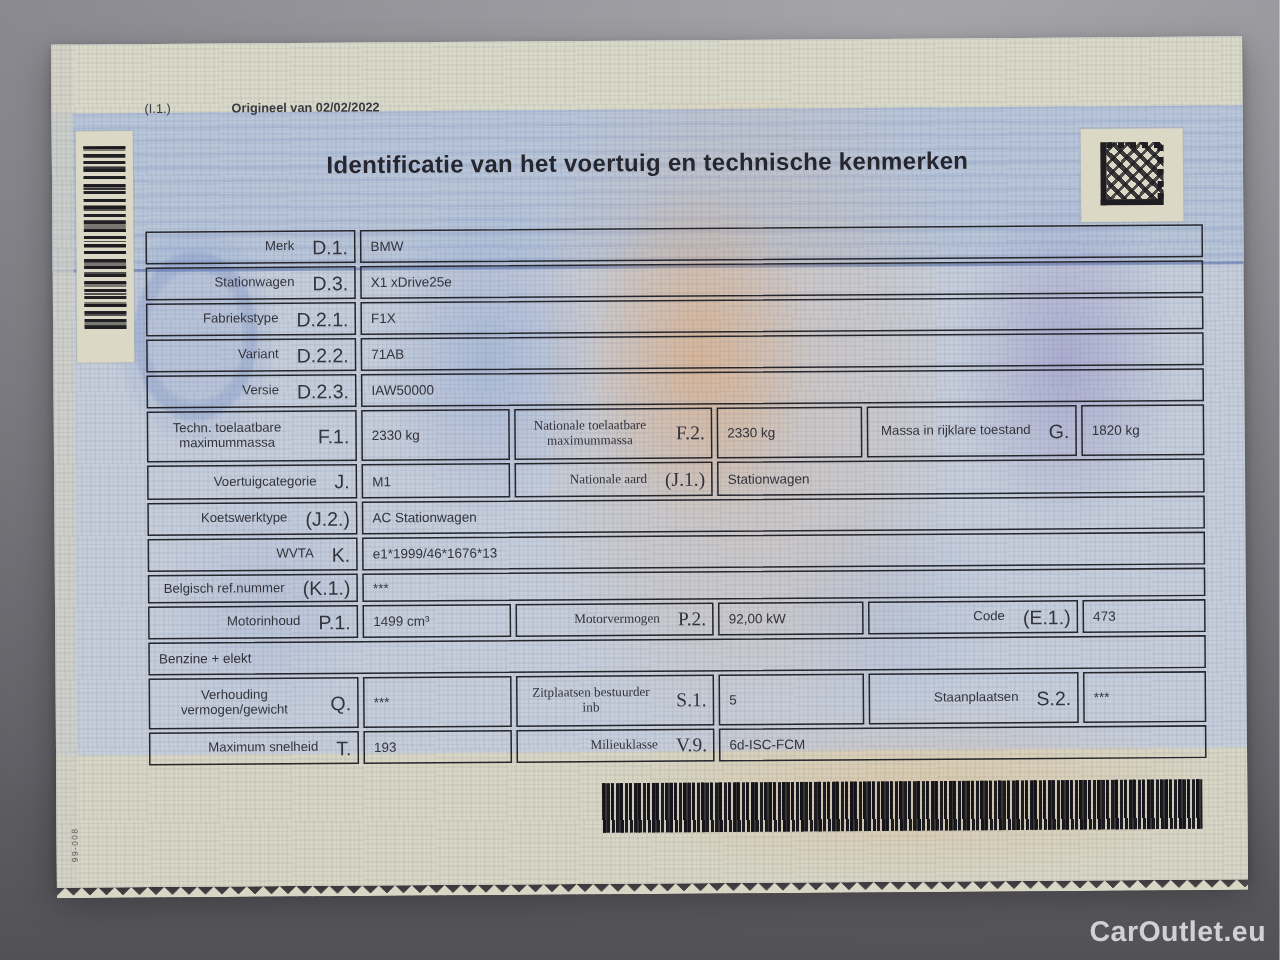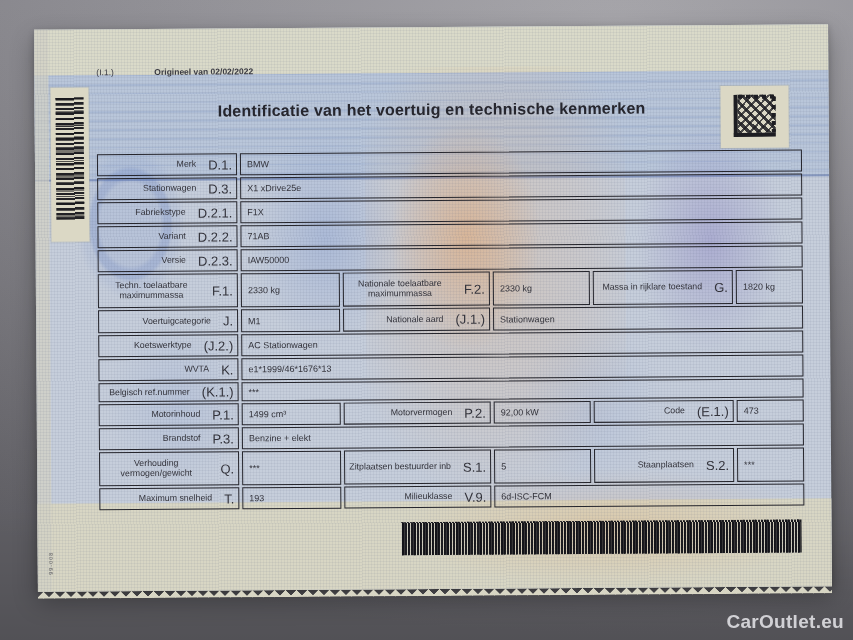--- a/index.html
+++ b/index.html
@@ -100,21 +100,21 @@
   }
   .h34 .cell{min-height:34px;}
   .h23 .cell{min-height:23px;}
   .h18 .cell{min-height:18px;}
   .lab{justify-content:flex-end;gap:12px;padding:1px 4px;text-align:center;}
   .lt{font-size:8.8px;line-height:1.12;}
   .lc{font-size:13px;white-space:nowrap;}
   .val{padding:1px 6px;font-size:9px;}
   .wl1{width:140px;flex:0 0 auto;}
   .wv1{width:99px;flex:0 0 auto;}
-  .wl2{width:147px;flex:0 0 auto;}
+  .wl2{width:132px;flex:0 0 auto;font-family:Liberation Serif, serif;}
   .wv2{width:97px;flex:0 0 auto;}
   .wl3{width:140px;flex:0 0 auto;}
   .grow{flex:1;}
 
   .photo-mark{
     position:absolute;right:9px;bottom:7px;
     font-size:19px;font-weight:600;color:rgba(245,245,248,.78);letter-spacing:.3px;
   }
 </style>
 </head>
@@ -292,24 +292,20 @@
         <div class="cell lab wl3">
             <span class="lt">Code</span>
             <span class="lc">(E.1.)</span>
           </div>
         <div class="cell val grow">
             <span>473</span>
           </div>
       </div>
 
       <div class="row">
-        <div class="cell lab wl1">
-            <span class="lt">Brandstof</span>
-            <span class="lc">P.3.</span>
-          </div>
         <div class="cell val grow">
             <span>Benzine + elekt</span>
           </div>
       </div>
 
       <div class="row h34">
         <div class="cell lab wl1">
             <span class="lt">Verhouding vermogen/gewicht</span>
             <span class="lc">Q.</span>
           </div>

